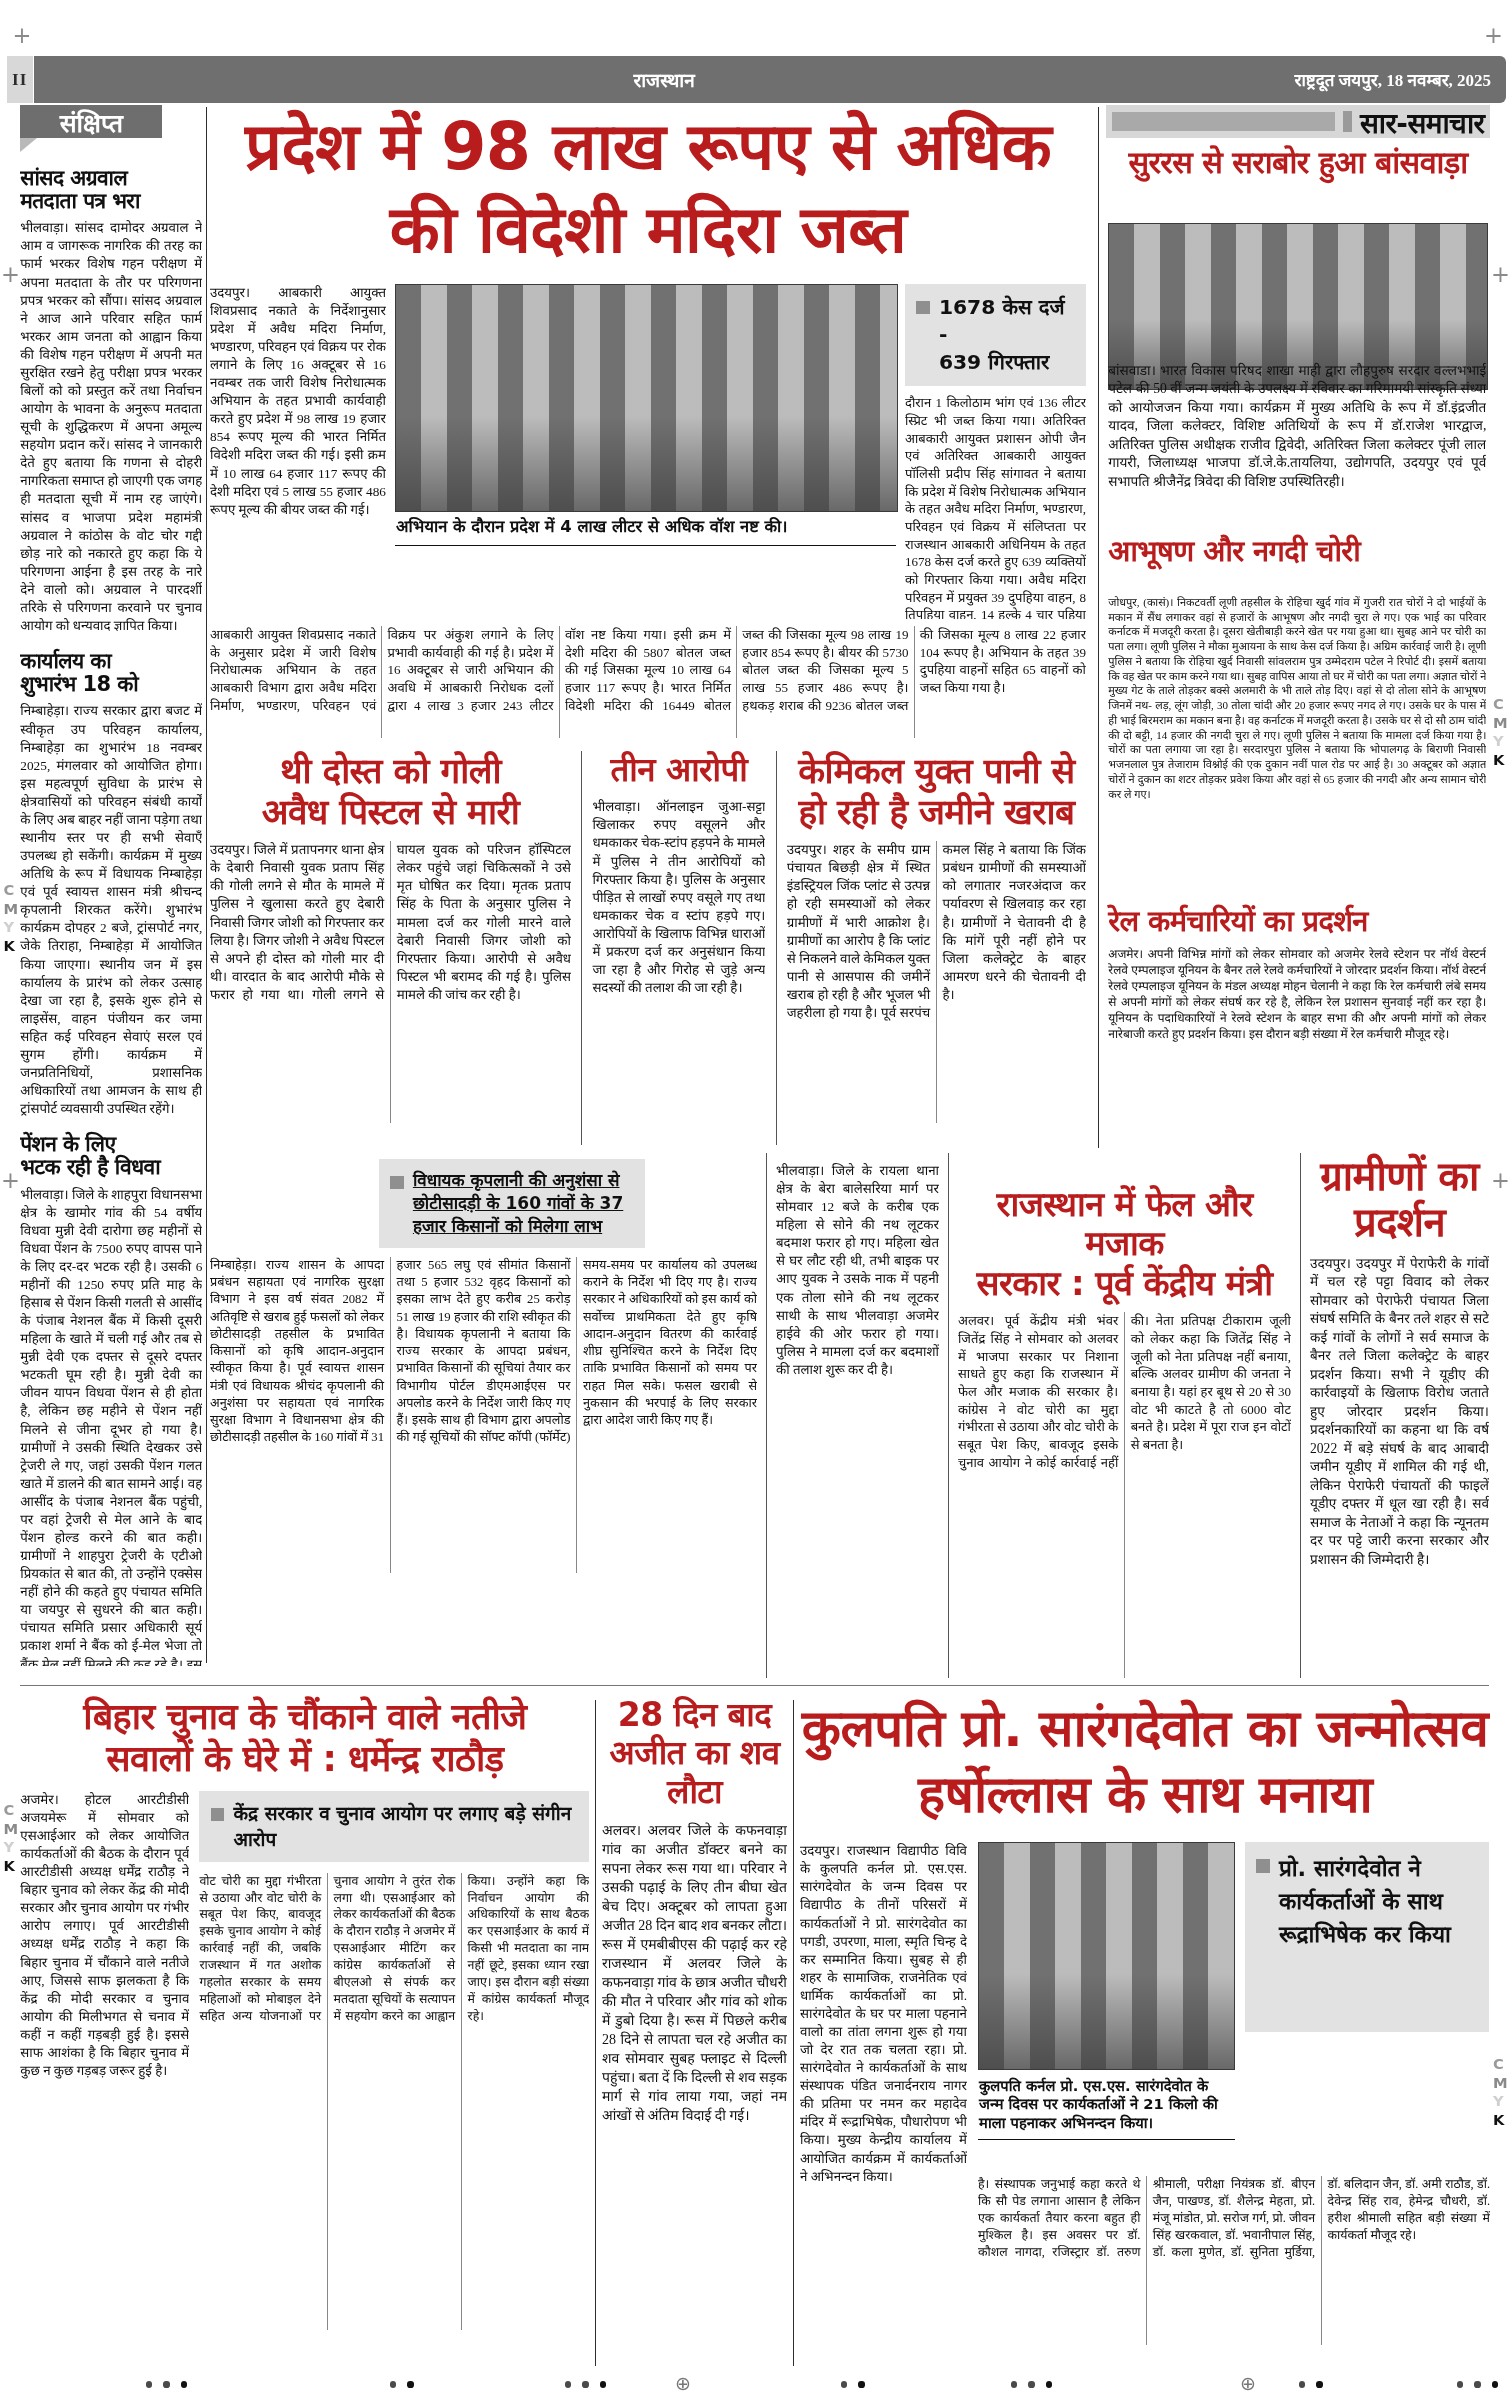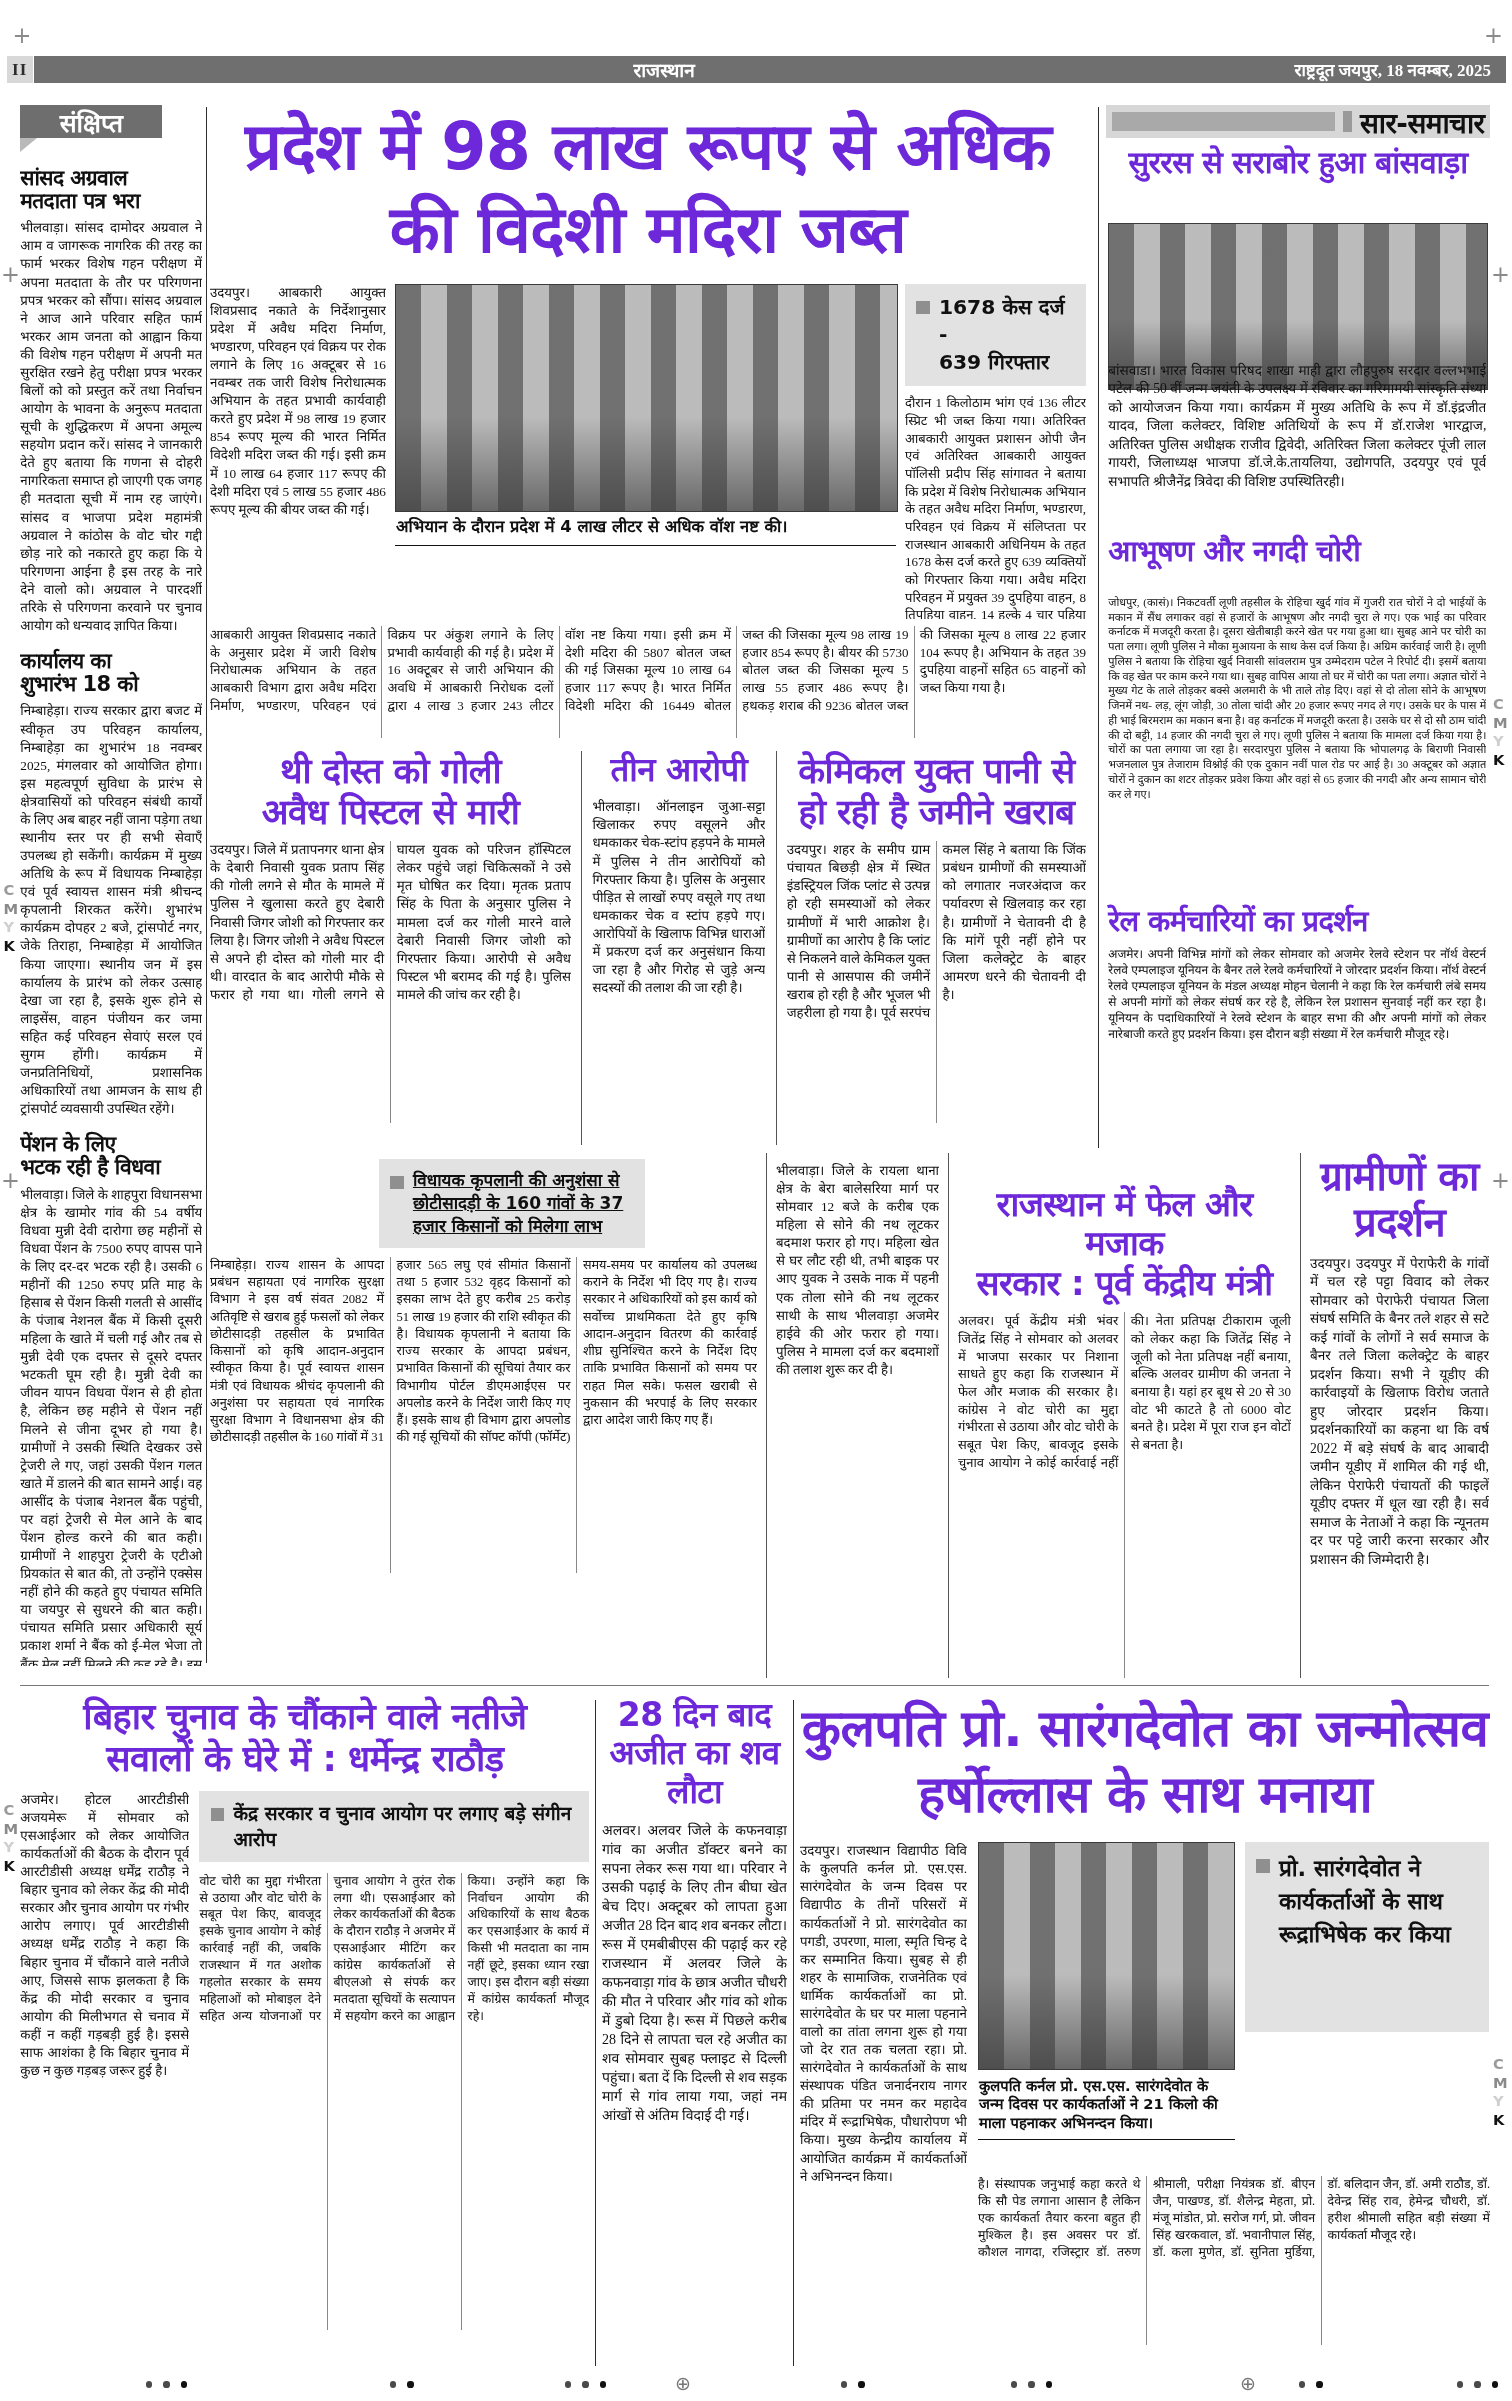--- a/index.html
+++ b/index.html
@@ -7,21 +7,21 @@
     font-family:"Liberation Serif","DejaVu Serif",serif;color:#101010;overflow:hidden;}
   .abs{position:absolute;}
   
   .topbar{background:#6f6f6f;color:#fff;display:flex;align-items:center;}
   .pagemark{background:#d8d8d8;color:#2c2c2c;height:100%;width:26px;display:flex;align-items:center;justify-content:center;
     font-weight:bold;font-size:17px;border-right:1.1px solid #fff;flex:none;letter-spacing:1.1px;}
   .topbar .sec{flex:1;text-align:center;font-size:19px;font-weight:bold;}
   .topbar .date{padding-right:14.7px;font-size:17px;font-weight:bold;white-space:nowrap;}
   
   .bt{font-size:13.3px;line-height:1.36;text-align:justify;overflow:hidden;}
-  .hl{font-weight:bold;line-height:1.16;text-align:center;color:#6d28d9;
+  .hl{font-weight:bold;line-height:1.16;text-align:center;color:#b91c1c;
       font-family:"DejaVu Sans","Liberation Sans",sans-serif;letter-spacing:-0.6px;}
   .hl-left{text-align:left;}
   .cols2{column-count:2;column-gap:12.4px;column-rule:0.6px solid #888;}
   .cols3{column-count:3;column-gap:12.4px;column-rule:0.6px solid #888;}
   .cols5{column-count:5;column-gap:11.3px;column-rule:0.6px solid #888;}
   
   .photo{position:relative;background:#b5b5b5;overflow:hidden;border:0.6px solid #3a3a3a;}
   .photo::before{content:"";position:absolute;inset:0;
     background:repeating-linear-gradient(90deg,rgba(45,45,45,.50) 0 25px,rgba(200,200,200,.35) 25px 51px);}
   .photo::after{content:"";position:absolute;left:0;right:0;bottom:0;height:42%;
@@ -85,21 +85,21 @@
     <span style="color:#cfcfcf">Y</span>
     <span style="color:#111">K</span>
   </div>
   <div class="abs cmyk" style="left:1493px;top:2055px;">
     <span style="color:#9a9a9a">C</span>
     <span style="color:#8a8a8a">M</span>
     <span style="color:#cfcfcf">Y</span>
     <span style="color:#111">K</span>
   </div>
 
-  <div class="abs topbar" style="left:6.8px;top:56px;width:1499px;height:27px;">
+  <div class="abs topbar" style="left:6.8px;top:56px;width:1499px;height:47px;border-radius:6px;">
     <div class="pagemark">II</div>
     <div class="sec">राजस्थान</div>
     <div class="date">राष्ट्रदूत जयपुर, 18 नवम्बर, 2025</div>
   </div>
 
   <div class="abs brief" style="left:20.3px;top:105px;width:182px;height:1561px;overflow:hidden;">
     <div class="brief-banner">संक्षिप्त</div>
     <div class="brief-fold"></div>
 
     <h2><span>सांसद अग्रवाल</span><br><span>मतदाता पत्र भरा</span></h2>

